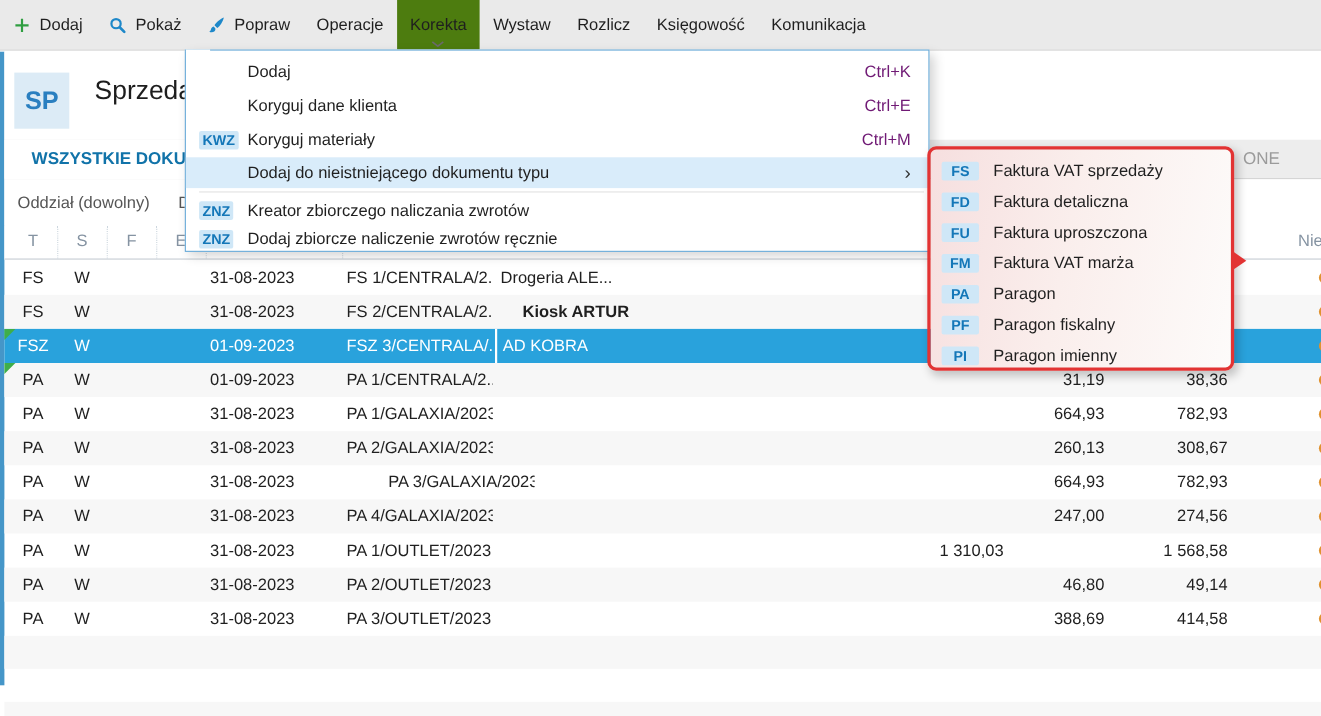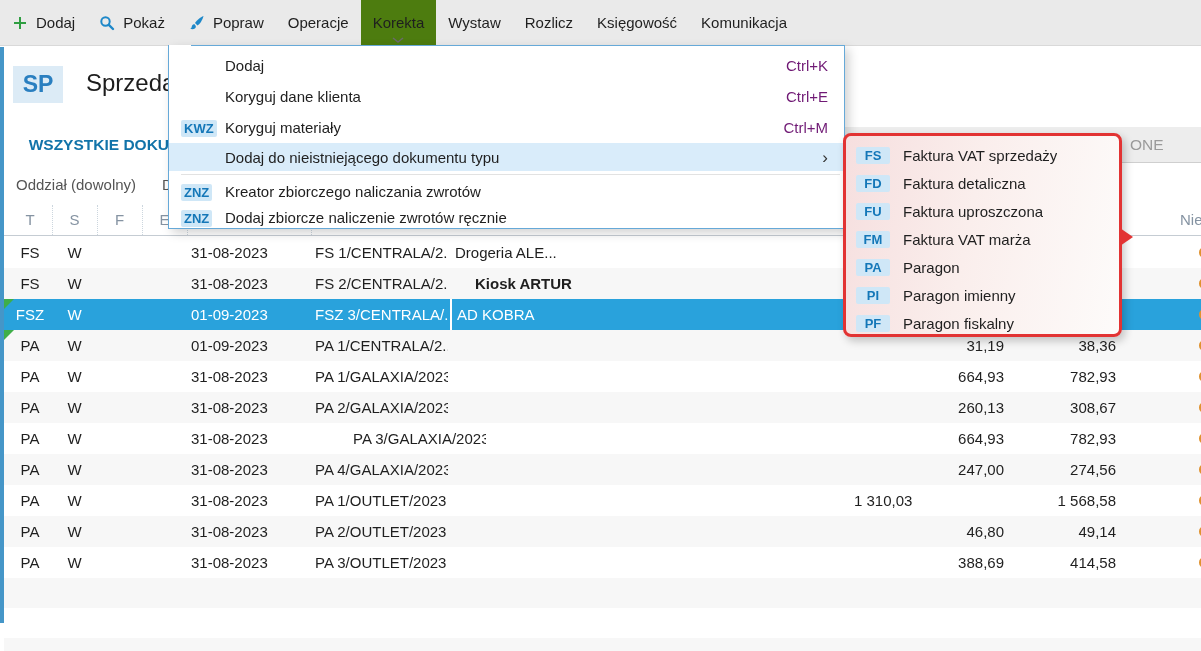--- a/index.html
+++ b/index.html
@@ -13,21 +13,21 @@
   .mb-item{display:flex;align-items:center;gap:8px;padding:0 12px;position:relative;cursor:default;white-space:nowrap;}
   .mb-item.open{background:#4d7c0f;}
   .mb-icon{display:flex;align-items:center;line-height:0;}
   .mb-caret{position:absolute;bottom:2px;left:50%;transform:translateX(-50%);line-height:0;}
 
   
   .leftbar{position:absolute;left:0;top:47px;width:4px;height:576px;background:#4596c8;}
 
   
   .module-header{position:absolute;left:4px;top:47px;width:1197px;height:80px;background:#fff;}
-  .sp-badge{position:absolute;left:9px;top:19px;width:50px;height:37px;background:#dcebf6;color:#2a7fc0;
+  .sp-badge{position:absolute;left:9px;top:19px;width:50px;height:51px;background:#dcebf6;color:#2a7fc0;
             font-weight:bold;font-size:23px;display:flex;align-items:center;justify-content:center;}
   .module-title{position:absolute;left:82px;top:22px;font-size:24px;color:#1d1d1d;}
 
   
   .tabs{position:absolute;left:4px;top:127px;width:1197px;height:35px;background:#ededed;border-bottom:1px solid #cfcfcf;}
   .tab-active{position:absolute;left:0;top:0;width:244px;height:36px;background:#fff;border-right:1px solid #c9c9c9;
               color:#1173a9;font-weight:bold;font-size:15.5px;display:flex;align-items:center;justify-content:center;z-index:1;}
   .tab-inactive{position:absolute;left:245px;top:0;height:35px;padding:0 16px;display:flex;align-items:center;
                 color:#9b9b9b;font-size:15.5px;white-space:nowrap;overflow:hidden;}
   .tab-fragment{position:absolute;left:1126px;top:0;height:35px;display:flex;align-items:center;
@@ -312,21 +312,21 @@
       </div>
       <div class="sub-item">
         <span class="sub-badge">FM</span>
         <span class="sub-label">Faktura VAT marża</span>
       </div>
       <div class="sub-item">
         <span class="sub-badge">PA</span>
         <span class="sub-label">Paragon</span>
       </div>
       <div class="sub-item">
+        <span class="sub-badge">PF</span>
+        <span class="sub-label">Paragon fiskalny</span>
+      </div>
+      <div class="sub-item">
         <span class="sub-badge">PI</span>
         <span class="sub-label">Paragon imienny</span>
       </div>
-      <div class="sub-item">
-        <span class="sub-badge">PF</span>
-        <span class="sub-label">Paragon fiskalny</span>
-      </div>
     </div>
 </div>
 
 </body></html>

